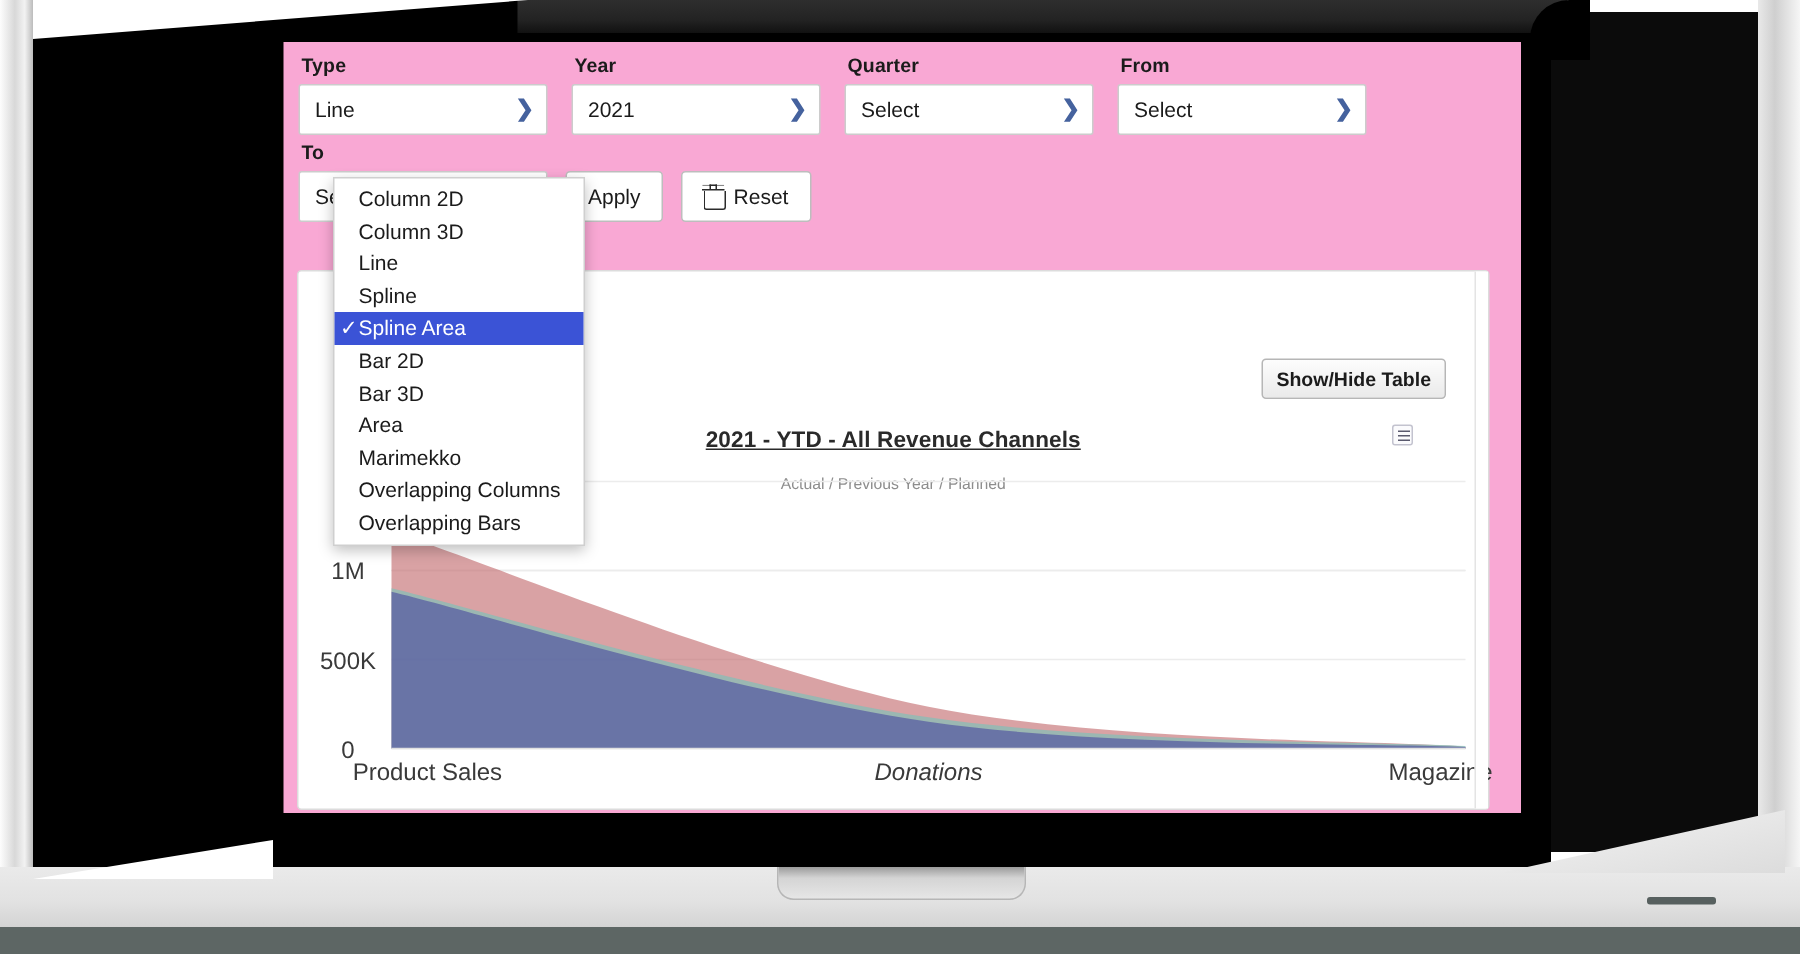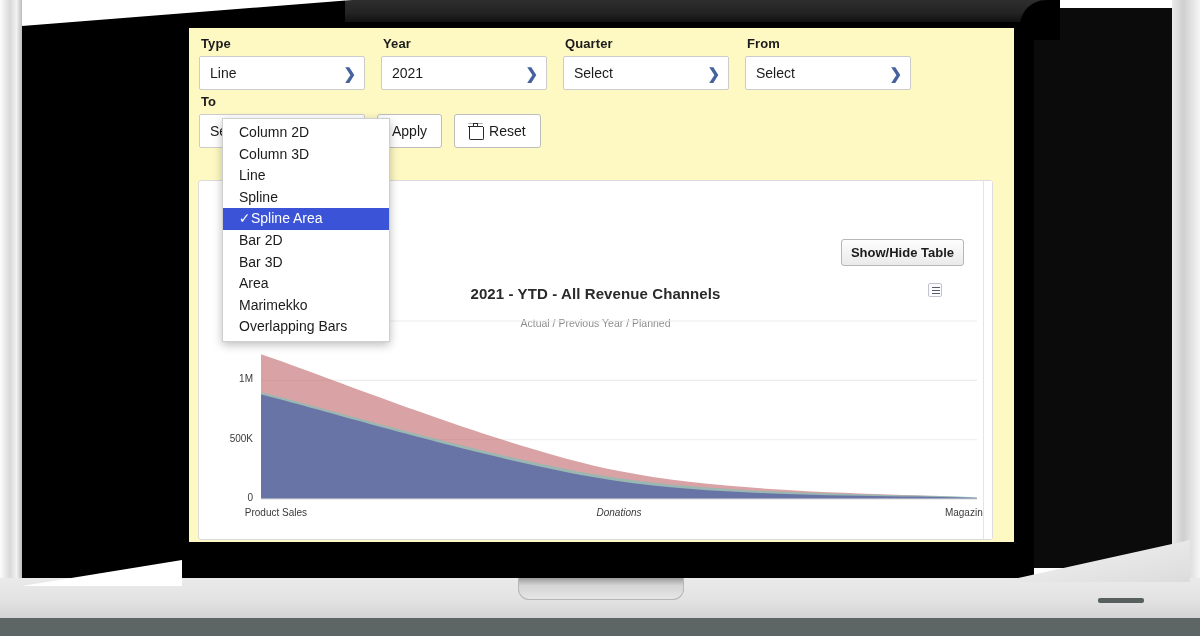--- a/index.html
+++ b/index.html
@@ -71,21 +71,21 @@
     border: 1px solid #b6b6b6; border-top: none;
   }
   .base-dash {
     position: absolute; left: 1098px; top: 598px; width: 46px; height: 5px;
     background: #57605f; border-radius: 2px;
   }
 
   
   .screen {
     position: absolute; left: 189px; top: 28px; width: 825px; height: 514px;
-    background: #fef9c3; overflow: hidden;
+    background: #f9a8d4; overflow: hidden;
   }
 
   
   .filters { padding: 4px 10px 0 10px; position: relative; }
   .frow { display: flex; gap: 16px; }
   .fgroup { width: 166px; }
   .flabel {
     font-size: 13px; font-weight: bold; color: #1b1b1b;
     margin: 4px 0 5px 2px; letter-spacing: .1px;
   }
@@ -126,21 +126,21 @@
     position: absolute; left: 33px; top: 90px; width: 168px;
     background: #ffffff; border: 1px solid #cfcfcf;
     box-shadow: 0 3px 9px rgba(0,0,0,.26);
     z-index: 50; padding: 3px 0;
   }
   .dd-item {
     height: 21.6px; line-height: 21.6px; font-size: 14px; color: #1b1b1b;
     padding-left: 16px; white-space: nowrap; cursor: default;
   }
   .dd-item.sel {
-    background: #3b53d6; color: #ffffff; padding-left: 15px;
+    background: #3b53d6; color: #ffffff; padding-left: 3px;
   }
   .dd-check { display: inline-block; width: 13px; text-align: center; }
 
   
   .card {
     position: absolute; left: 9px; top: 152px; width: 795px; height: 360px;
     background: #fff; border: 1px solid #dcdcdc; border-radius: 3px;
   }
   .scrollbar {
     position: absolute; right: 0; top: 0; width: 9px; height: 100%;
@@ -162,40 +162,40 @@
   }
   .hamburger i {
     position: absolute; left: 2.5px; width: 8px; height: 1.4px; background: #5a5a6e;
   }
   .hamburger i:nth-child(1) { top: 3px; }
   .hamburger i:nth-child(2) { top: 6px; }
   .hamburger i:nth-child(3) { top: 9px; }
 
   .ctitle {
     position: absolute; left: 0; right: 0; top: 104px; text-align: center;
-    font-size: 15px; font-weight: bold; color: #2a2a2a; letter-spacing: .1px;
+    font-size: 15px; font-weight: bold; color: #2a2a2a; letter-spacing: .1px; text-decoration: underline;
   }
   .csub {
     position: absolute; left: 0; right: 0; top: 136px; text-align: center;
     font-size: 10.5px; color: #8d8d8d;
   }
 
   .plot { position: absolute; left: 0; top: 0; width: 795px; height: 360px; }
 
   .ylabel {
     position: absolute; left: 39px; top: 148px;
     font-size: 11px; color: #8a8a8a;
     transform: rotate(-90deg); transform-origin: left top;
     white-space: nowrap;
   }
   .ytick {
-    position: absolute; font-size: 10px; color: #3a3a3a; text-align: right;
+    position: absolute; font-size: 16px; color: #3a3a3a; text-align: center;
     width: 42px;
   }
-  .xtick { position: absolute; font-size: 10px; color: #3a3a3a; text-align: right; }
+  .xtick { position: absolute; font-size: 16px; color: #3a3a3a; text-align: right; }
   .xlabel {
     position: absolute; left: 0; right: 0; text-align: center;
     font-size: 11.5px; color: #8a8a8a; top: 346px;
   }
 </style>
 </head>
 <body>
 
 <div id="scene">
 
@@ -270,20 +270,21 @@
       <div class="dropdown" id="dropdown">
           <div class="dd-item">Column 2D</div>
           <div class="dd-item">Column 3D</div>
           <div class="dd-item">Line</div>
           <div class="dd-item">Spline</div>
           <div class="dd-item sel" style="background: rgb(59, 83, 214);"><span class="dd-check">✓</span><span>Spline Area</span></div>
           <div class="dd-item">Bar 2D</div>
           <div class="dd-item">Bar 3D</div>
           <div class="dd-item">Area</div>
           <div class="dd-item">Marimekko</div>
+          <div class="dd-item">Overlapping Columns</div>
           <div class="dd-item">Overlapping Bars</div>
         </div>
 
     </div>
 
     <div class="card">
 
       <button class="showhide">Show/Hide Table</button>
 
       <div class="hamburger">

